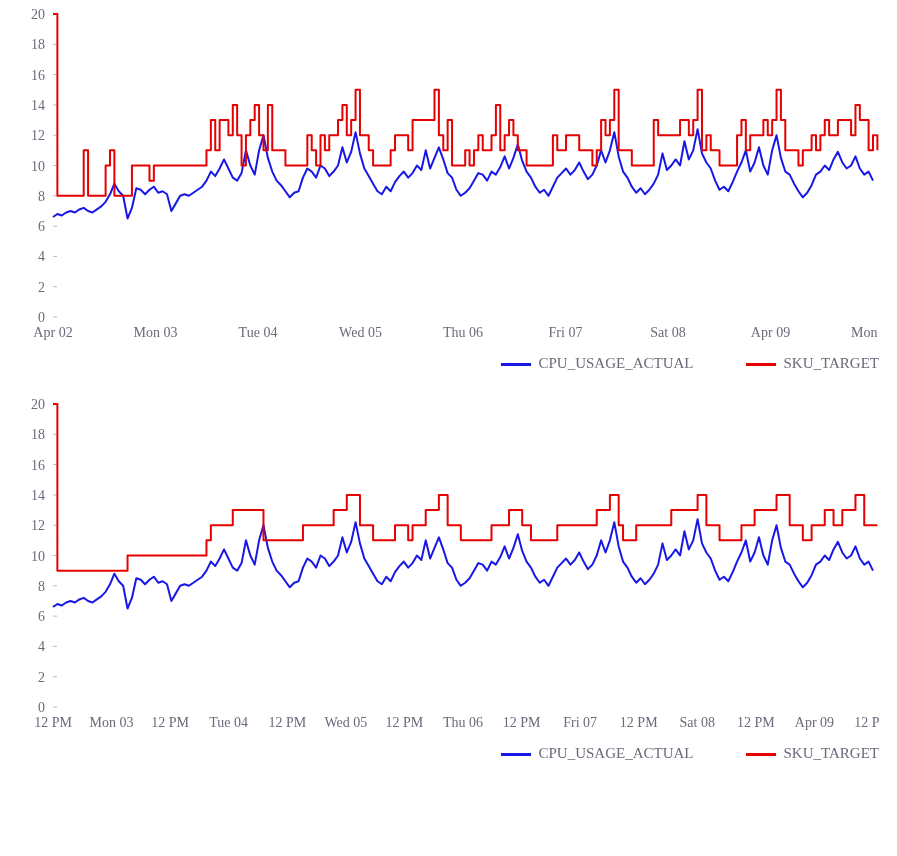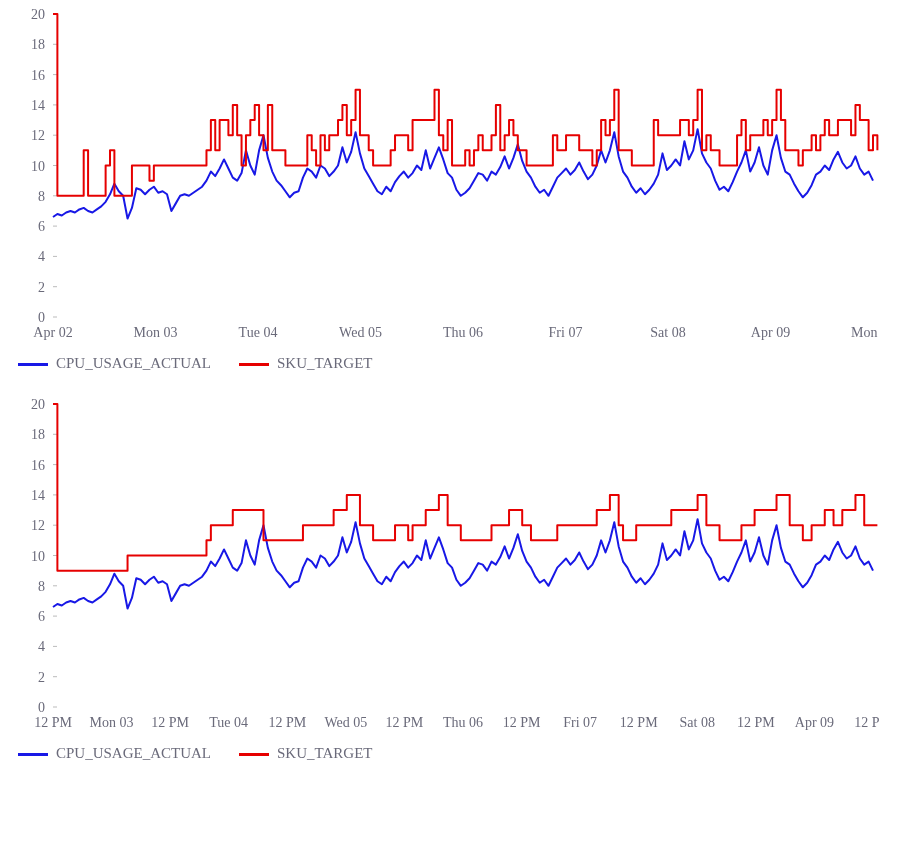--- a/index.html
+++ b/index.html
@@ -1,20 +1,20 @@
 <!DOCTYPE html>
 <html><head>
 <meta charset="utf-8">
 <style>
 html,body{margin:0;padding:0;background:#fff;font-family:Georgia,"Times New Roman",serif;color:#6a6a7a}
 .wrap{width:897px;margin:0 auto}
 .panel{padding:8px 18px 0 18px}
 svg{display:block}
 .axis-label{font-size:14px;fill:#6a6a7a}
-.legend{display:flex;gap:28px;justify-content:flex-start;padding:12px 0 18px 0;font-size:15px;color:#6a6a7a}
+.legend{display:flex;gap:52px;justify-content:flex-end;padding:12px 0 18px 0;font-size:15px;color:#6a6a7a}
 .legend span.swatch{display:inline-block;width:30px;height:0;border-top:3px solid currentColor;vertical-align:middle;margin-right:8px}
 </style>
 </head>
 <body>
 <div class="wrap">
 
 <div class="panel">
   <svg id="svg0" width="861" height="335">
         <line x1="35" x2="39" y1="309" y2="309" stroke="#bbb" stroke-width="1"></line>
         <text x="27" y="314" text-anchor="end" class="axis-label">0</text>

